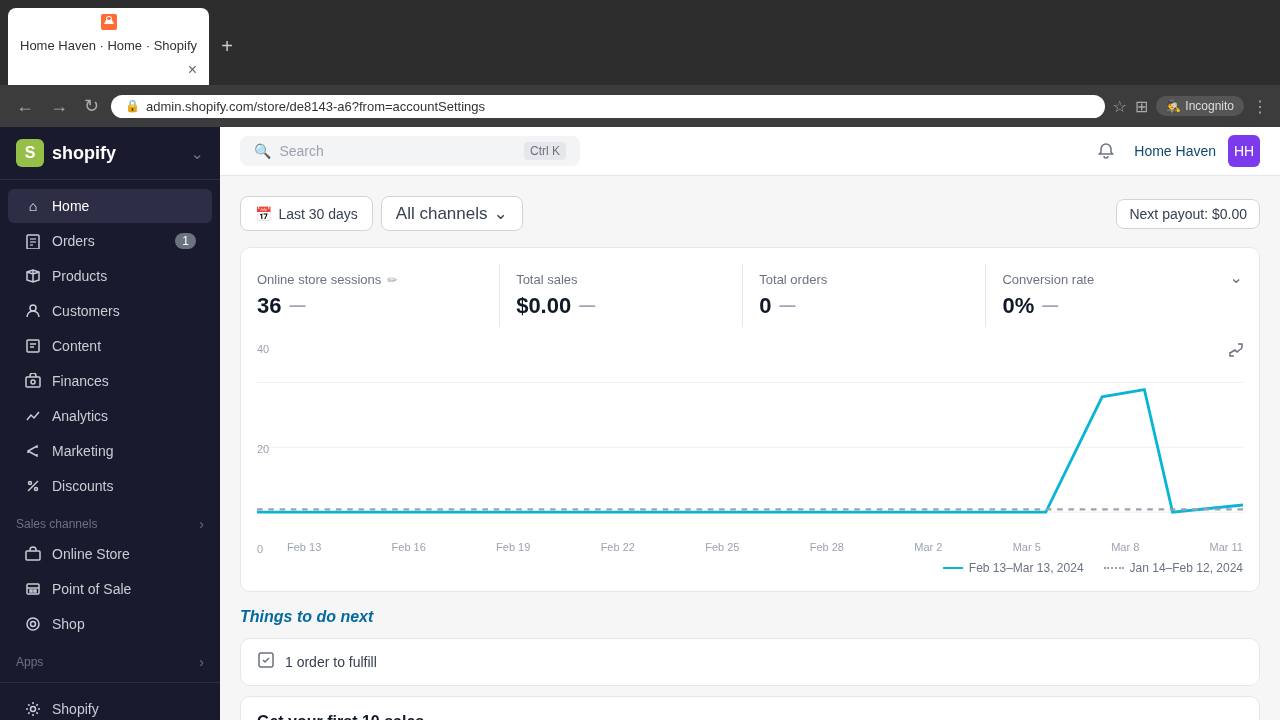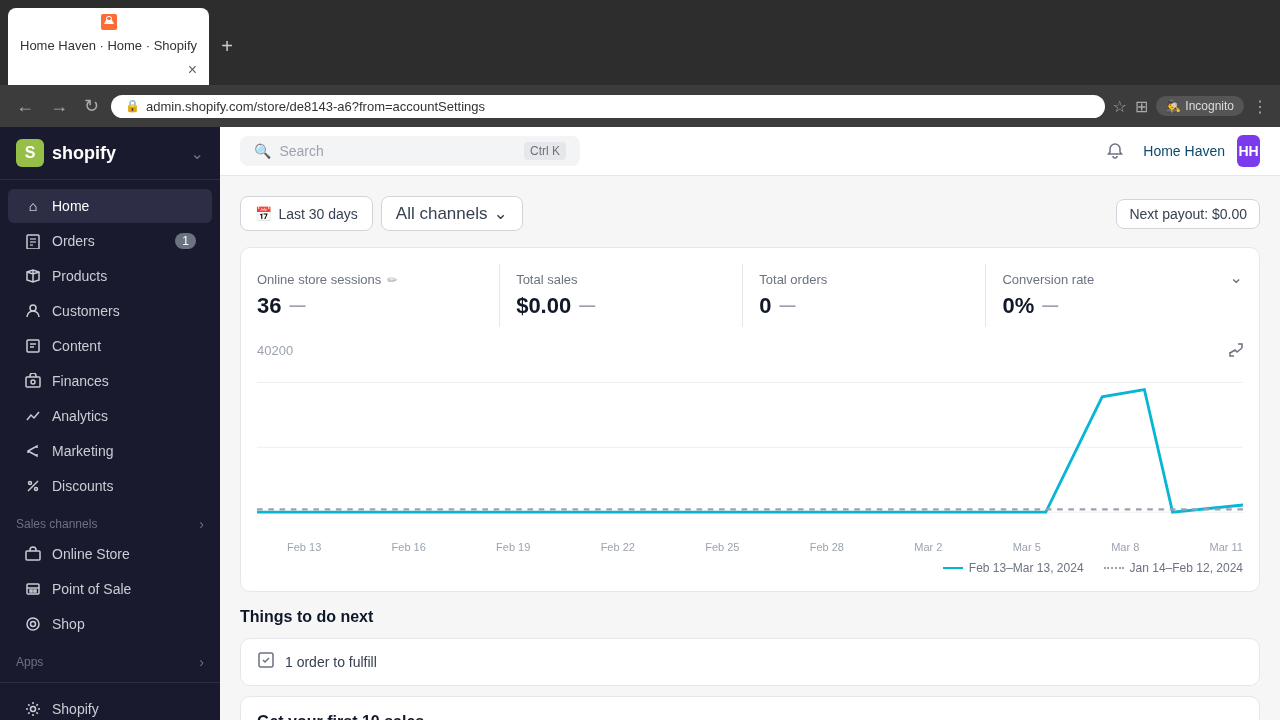--- a/index.html
+++ b/index.html
@@ -40,21 +40,21 @@
 
     .sidebar-footer { padding: 8px 0 12px; border-top: 1px solid #2d2d45; }
 
     
     .topbar { background: #fff; border-bottom: 1px solid #e5e7eb; padding: 8px 20px; display: flex; align-items: center; justify-content: space-between; }
     .search-bar { display: flex; align-items: center; gap: 8px; background: #f3f4f6; border-radius: 8px; padding: 6px 14px; width: 340px; font-size: 14px; color: #6b7280; }
     .search-shortcut { background: #e5e7eb; border-radius: 4px; padding: 2px 6px; font-size: 12px; color: #6b7280; }
     .topbar-right { display: flex; align-items: center; gap: 12px; }
     .notif-btn { width: 32px; height: 32px; display: flex; align-items: center; justify-content: center; cursor: pointer; color: #6b7280; }
     .store-btn { display: flex; align-items: center; gap: 8px; color: #0c4a6e; font-size: 14px; font-weight: 500; cursor: pointer; }
-    .avatar { width: 23px; height: 32px; background: #7c3aed; border-radius: 6px; display: flex; align-items: center; justify-content: center; color: white; font-size: 14px; font-weight: 700; }
+    .avatar { width: 32px; height: 32px; background: #7c3aed; border-radius: 6px; display: flex; align-items: center; justify-content: center; color: white; font-size: 14px; font-weight: 400; }
 
     
     .main-content { flex: 1; overflow-y: auto; padding: 20px; background: #f6f6f7; }
 
     
     .filters-bar { display: flex; align-items: center; justify-content: space-between; margin-bottom: 16px; }
     .filter-btn { display: flex; align-items: center; gap: 6px; background: #fff; border: 1px solid #d1d5db; border-radius: 8px; padding: 6px 14px; font-size: 14px; color: #374151; cursor: pointer; }
     .filter-btn .cal-icon { color: #6b7280; }
     .filters-left { display: flex; gap: 8px; }
     .channel-btn { display: flex; align-items: center; gap: 6px; background: #fff; border: 1px solid #d1d5db; border-radius: 8px; padding: 6px 14px; font-size: 17px; color: #374151; cursor: pointer; }
@@ -67,29 +67,29 @@
     .metric-item:first-child { padding-left: 0; }
     .metric-item:last-child { border-right: none; }
     .metric-label { display: flex; align-items: center; gap: 6px; font-size: 13px; color: #6b7280; margin-bottom: 6px; }
     .metric-label .edit-icon { cursor: pointer; color: #9ca3af; font-size: 12px; }
     .metric-value { font-size: 22px; font-weight: 600; color: #111827; display: flex; align-items: center; gap: 8px; }
     .metric-value .dash { color: #9ca3af; font-size: 16px; }
     .metric-header { display: flex; align-items: flex-start; justify-content: space-between; }
     .collapse-btn { color: #6b7280; cursor: pointer; font-size: 16px; margin-top: 4px; }
     .chart-expand { color: #6b7280; cursor: pointer; font-size: 14px; margin-bottom: 8px; text-align: right; }
     .chart-svg { width: 100%; height: 100%; }
-    .y-axis-labels { position: absolute; left: 0; top: 0; height: 100%; display: flex; flex-direction: row; justify-content: space-between; font-size: 13px; color: #9ca3af; padding-bottom: 20px; }
+    .y-axis-labels { position: absolute; left: 0; top: 0; height: 100%; display: flex; flex-direction: column; justify-content: space-between; font-size: 11px; color: #9ca3af; padding-bottom: 20px; }
     .x-axis-labels { display: flex; justify-content: space-between; font-size: 11px; color: #9ca3af; padding: 0 0 0 30px; }
     .chart-legend { display: flex; justify-content: flex-end; gap: 20px; margin-top: 8px; font-size: 12px; color: #6b7280; }
     .legend-item { display: flex; align-items: center; gap: 6px; }
     .legend-line { width: 20px; height: 2px; background: #06b6d4; }
     .legend-line-dotted { width: 20px; height: 2px; border-top: 2px dotted #9ca3af; }
 
     
-    .section-title { font-size: 16px; font-weight: 600; color: #0f172a; margin-bottom: 12px; }
+    .section-title { font-size: 16px; font-weight: 600; color: #0369a1; margin-bottom: 12px; font-style: italic; }
     .todo-card { background: #fff; border-radius: 10px; border: 1px solid #e5e7eb; padding: 12px 16px; margin-bottom: 10px; display: flex; align-items: center; gap: 10px; cursor: pointer; }
     .todo-icon { color: #6b7280; font-size: 16px; }
     .todo-text { font-size: 14px; color: #374151; }
 
     
     .sales-card { background: #fff; border-radius: 10px; border: 1px solid #e5e7eb; padding: 16px; margin-bottom: 12px; }
     .sales-card-header { display: flex; align-items: flex-start; justify-content: space-between; margin-bottom: 8px; }
     .sales-card-title { font-size: 16px; font-weight: 600; color: #111827; }
     .sales-card-desc { font-size: 14px; color: #6b7280; margin-bottom: 12px; line-height: 1.5; }
     .card-menu-btn { color: #6b7280; cursor: pointer; font-size: 18px; display: flex; gap: 2px; }

